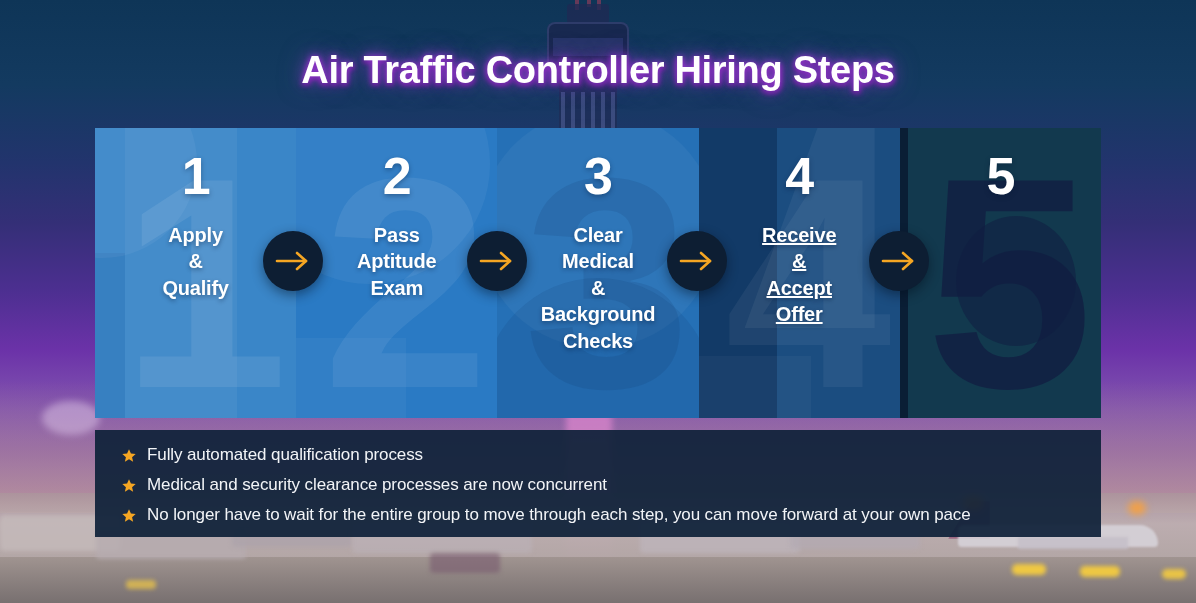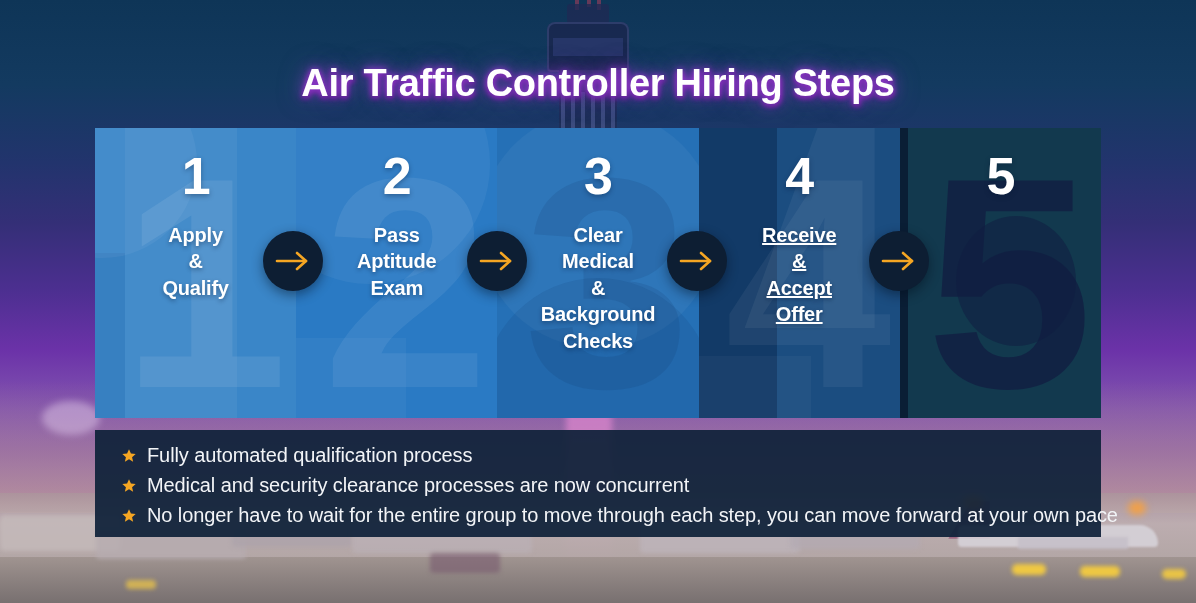--- a/index.html
+++ b/index.html
@@ -107,21 +107,21 @@
     filter:blur(1.2px);
   }
   .plane .wing {
     position:absolute; left:70px; bottom:12px; width:110px; height:12px;
     background:rgba(196,190,200,.85);
     filter:blur(1.4px);
   }
 
   
   .title {
-    position:absolute; left:0; right:0; top:62px;
+    position:absolute; left:0; right:0; top:49px;
     text-align:center;
     font-size:38px;
     font-weight:bold;
     letter-spacing:-.3px;
     color:#ffffff;
     text-shadow:
        0 0 6px rgba(150,60,210,.95),
        0 0 14px rgba(150,60,210,.85),
        2px 3px 4px rgba(92,30,140,.95),
       -2px 3px 4px rgba(92,30,140,.8),
@@ -209,21 +209,21 @@
   }
   .bullet .star {
     flex:0 0 auto;
     width:16px; height:16px;
     margin-right:10px;
     margin-top:3px;
     color:#f5a623;
   }
   .bullet .star svg { display:block; }
   .bullet .btext {
-    font-size:20px;
+    font-size:17px;
     color:#f2f4f7;
     line-height:20px;
     letter-spacing:-.1px;
     white-space:nowrap;
   }
 </style>
 </head>
 <body>
 
 <div id="stage">

